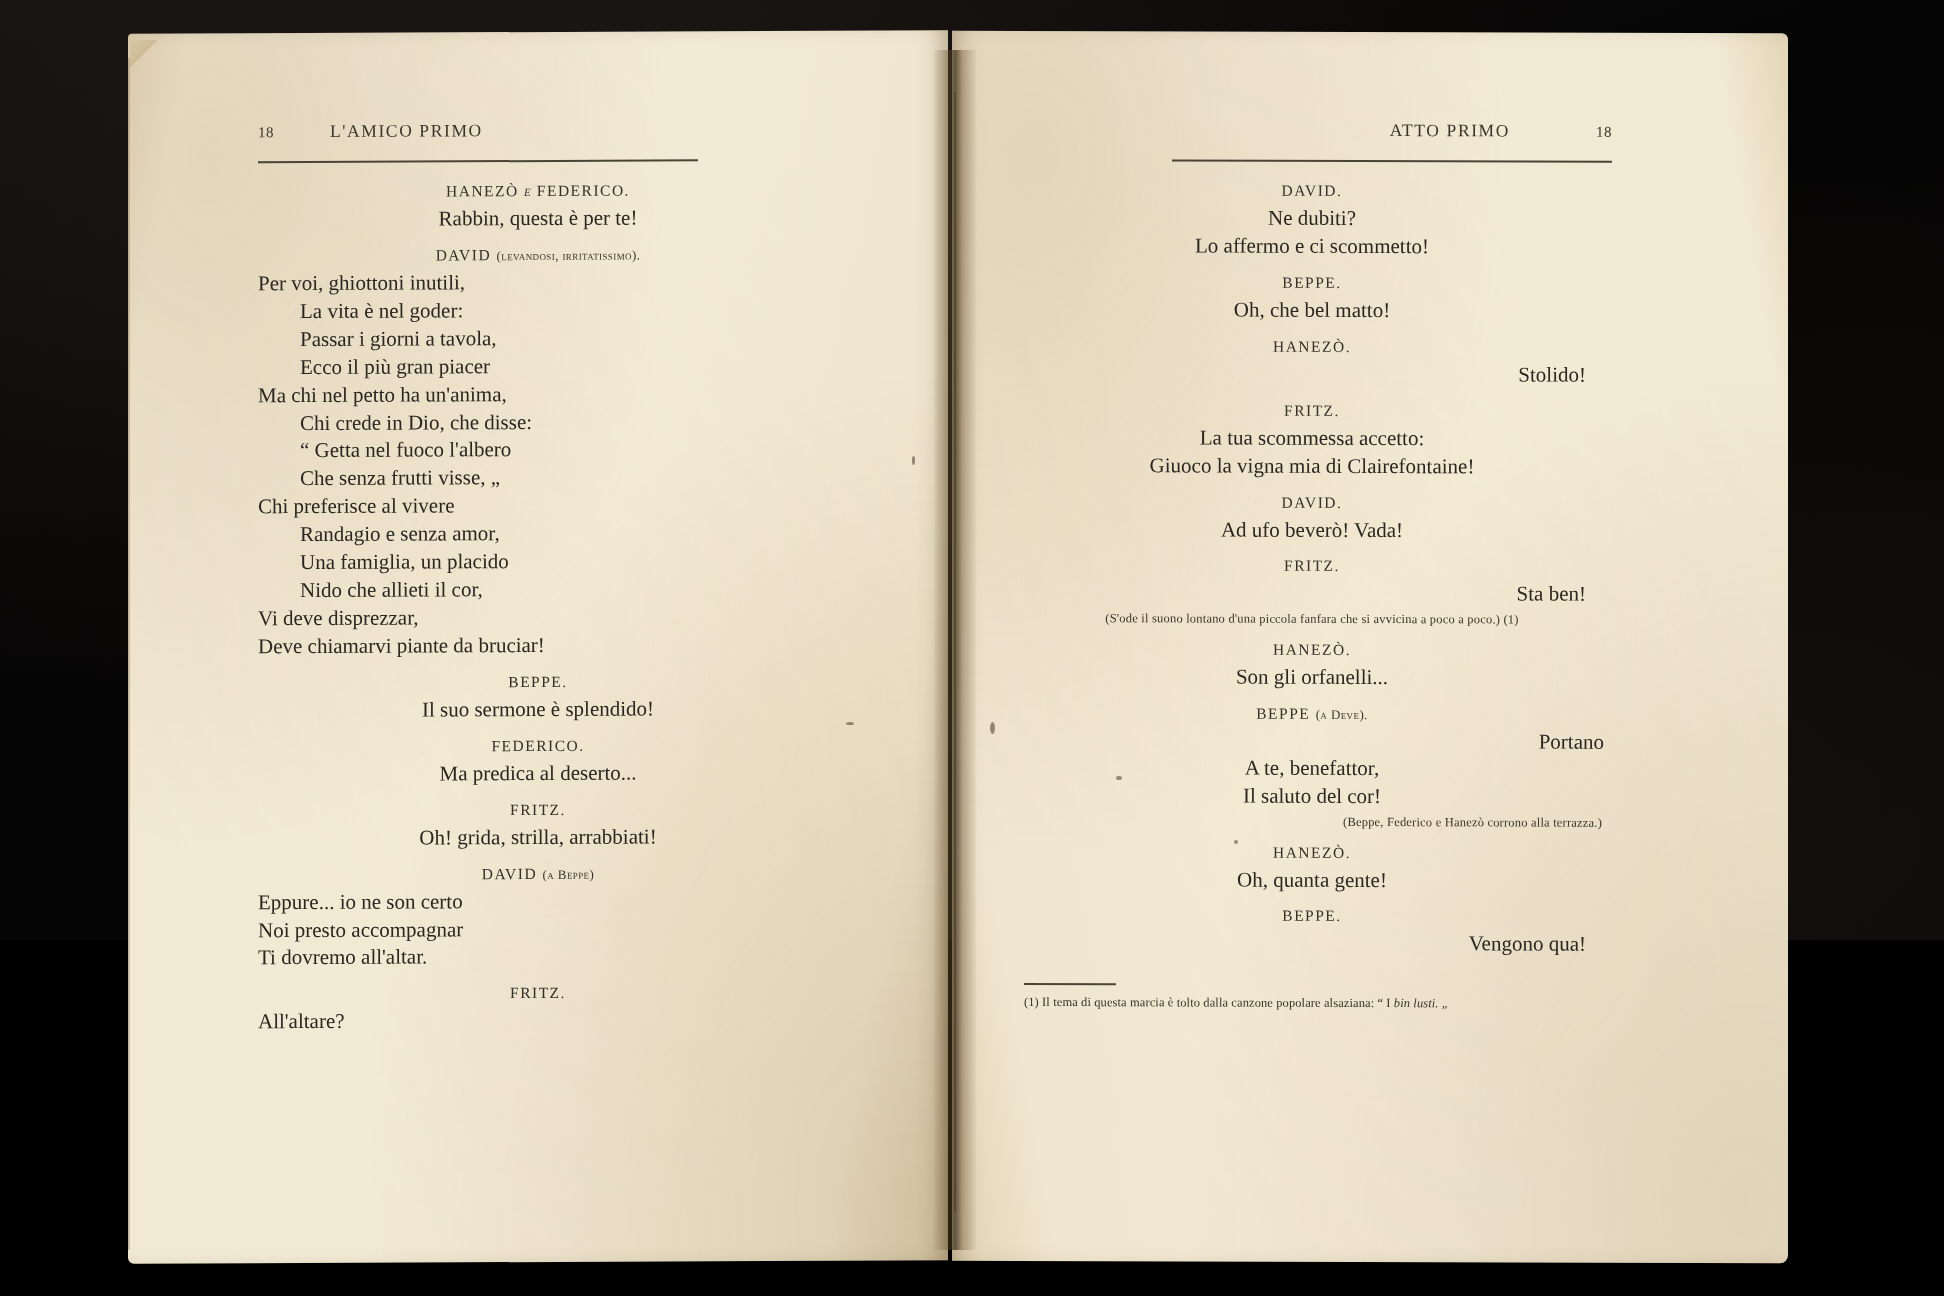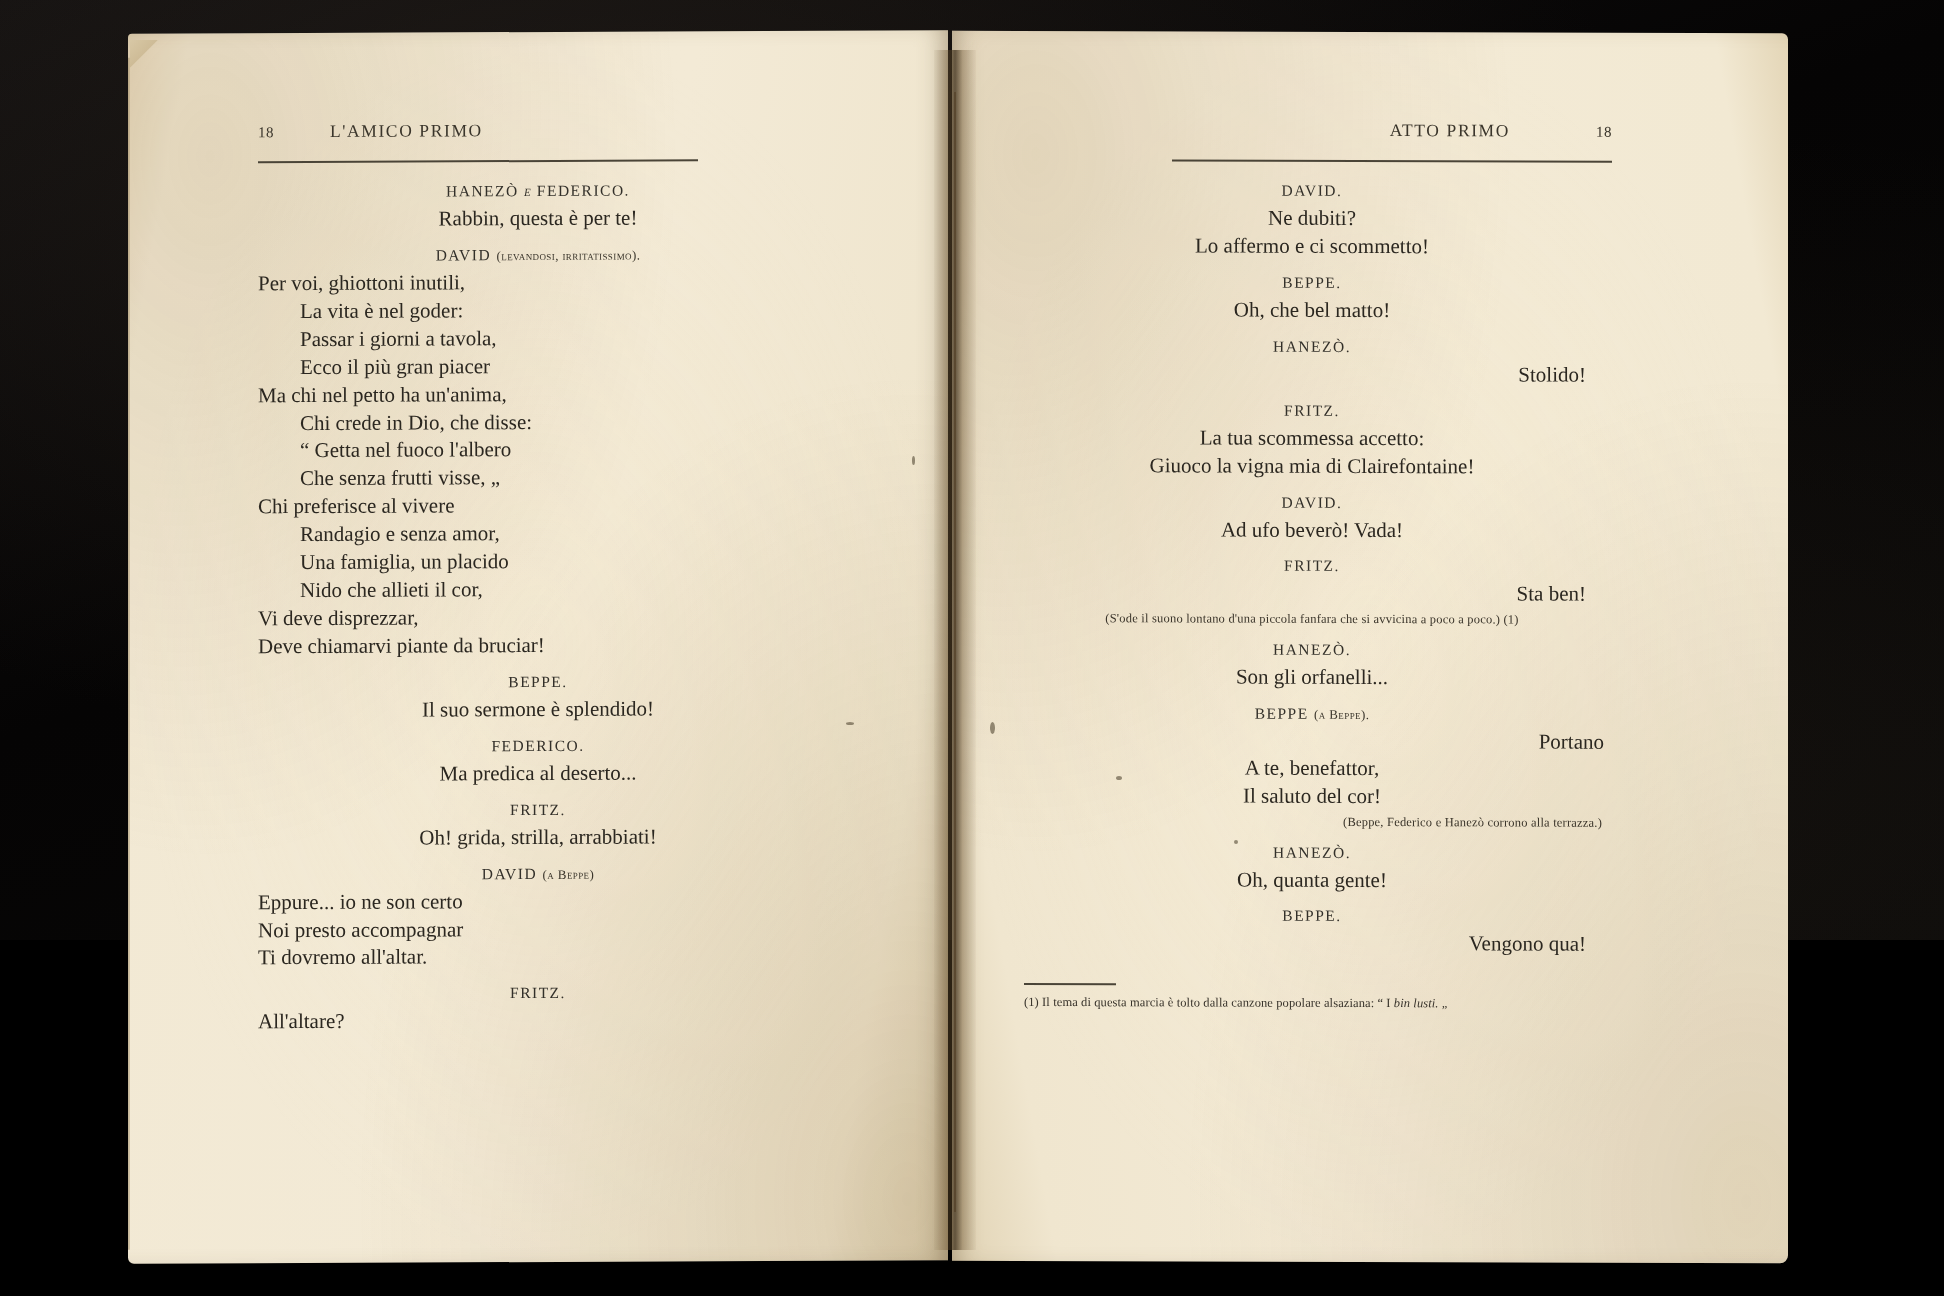--- a/index.html
+++ b/index.html
@@ -324,21 +324,21 @@
 
         <div class="speaker">FRITZ.</div>
         <div class="line r">Sta ben!</div>
         <div class="stagedir">(S'ode il suono lontano d'una piccola fanfara che si avvicina a poco a poco.) (1)</div>
 
         <div class="speaker">HANEZÒ.</div>
         <div class="line c">Son gli orfanelli...</div>
 
         <div class="speaker">
           <span>BEPPE</span>
-          <span class="stage">(a Beppe).</span>
+          <span class="stage">(a Deve).</span>
         </div>
         <div class="line rr">Portano</div>
         <div class="line c">A te, benefattor,</div>
         <div class="line c">Il saluto del cor!</div>
         <div class="stagedir right-al">(Beppe, Federico e Hanezò corrono alla terrazza.)</div>
 
         <div class="speaker">HANEZÒ.</div>
         <div class="line c">Oh, quanta gente!</div>
 
         <div class="speaker">BEPPE.</div>

